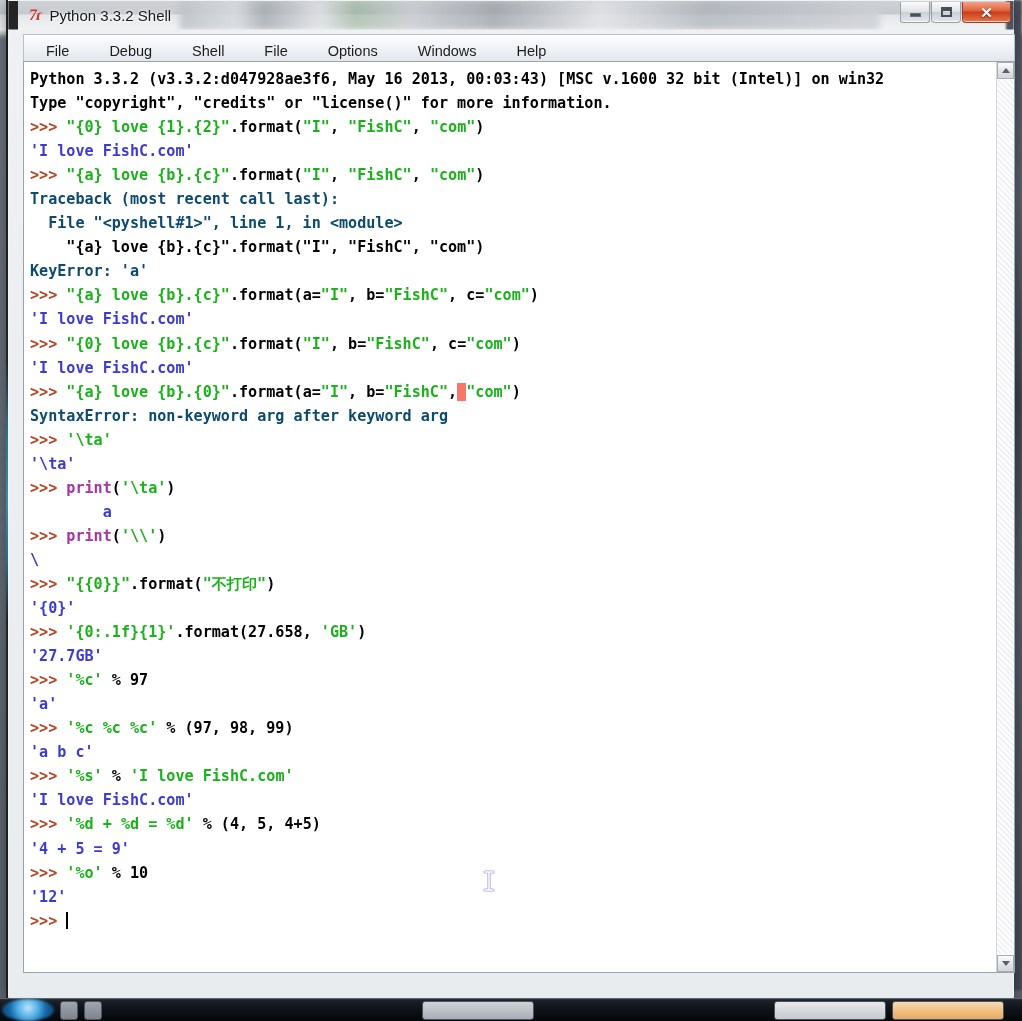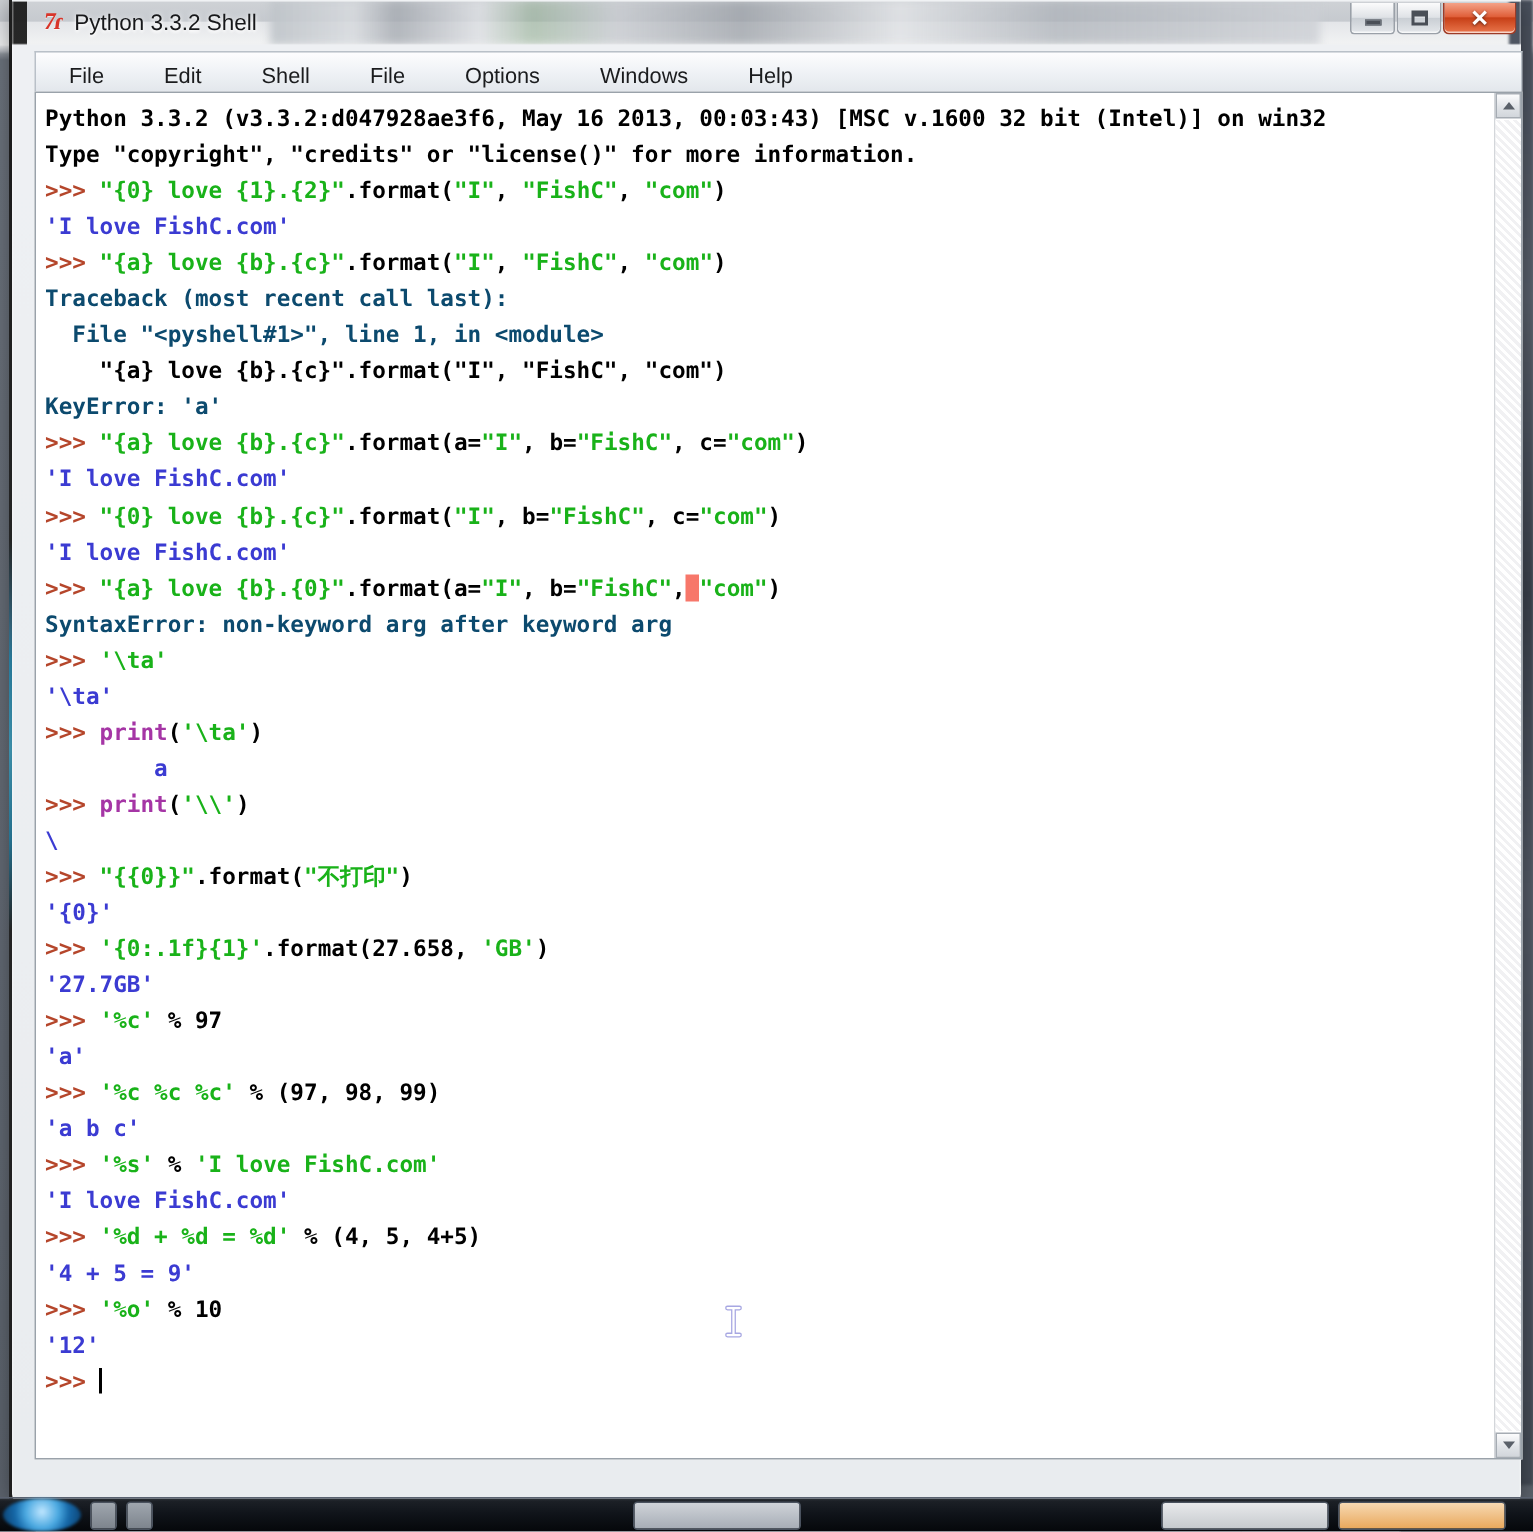--- a/index.html
+++ b/index.html
@@ -256,21 +256,21 @@
         <div class="wglyph-max"></div>
       </div>
       <div class="wbtn close">
         <span class="wglyph-close">✕</span>
       </div>
     </div>
   </div>
 
   <div id="menu-bar">
     <div class="menu-item">File</div>
-    <div class="menu-item">Edit</div>
+    <div class="menu-item">Debug</div>
     <div class="menu-item">Shell</div>
     <div class="menu-item">File</div>
     <div class="menu-item">Options</div>
     <div class="menu-item">Windows</div>
     <div class="menu-item">Help</div>
   </div>
 
   <div id="shell-frame">
     <div id="shell-text"><div class="ln"><span class="c-plain">Python 3.3.2 (v3.3.2:d047928ae3f6, May 16 2013, 00:03:43) [MSC v.1600 32 bit (Intel)] on win32</span></div><div class="ln"><span class="c-plain">Type "copyright", "credits" or "license()" for more information.</span></div><div class="ln"><span class="c-prompt">&gt;&gt;&gt; </span><span class="c-str">"{0} love {1}.{2}"</span><span class="c-plain">.format(</span><span class="c-str">"I"</span><span class="c-plain">, </span><span class="c-str">"FishC"</span><span class="c-plain">, </span><span class="c-str">"com"</span><span class="c-plain">)</span></div><div class="ln"><span class="c-out">'I love FishC.com'</span></div><div class="ln"><span class="c-prompt">&gt;&gt;&gt; </span><span class="c-str">"{a} love {b}.{c}"</span><span class="c-plain">.format(</span><span class="c-str">"I"</span><span class="c-plain">, </span><span class="c-str">"FishC"</span><span class="c-plain">, </span><span class="c-str">"com"</span><span class="c-plain">)</span></div><div class="ln"><span class="c-err">Traceback (most recent call last):</span></div><div class="ln"><span class="c-err">  File "&lt;pyshell#1&gt;", line 1, in &lt;module&gt;</span></div><div class="ln"><span class="c-plain">    "{a} love {b}.{c}".format("I", "FishC", "com")</span></div><div class="ln"><span class="c-err">KeyError: 'a'</span></div><div class="ln"><span class="c-prompt">&gt;&gt;&gt; </span><span class="c-str">"{a} love {b}.{c}"</span><span class="c-plain">.format(a=</span><span class="c-str">"I"</span><span class="c-plain">, b=</span><span class="c-str">"FishC"</span><span class="c-plain">, c=</span><span class="c-str">"com"</span><span class="c-plain">)</span></div><div class="ln"><span class="c-out">'I love FishC.com'</span></div><div class="ln"><span class="c-prompt">&gt;&gt;&gt; </span><span class="c-str">"{0} love {b}.{c}"</span><span class="c-plain">.format(</span><span class="c-str">"I"</span><span class="c-plain">, b=</span><span class="c-str">"FishC"</span><span class="c-plain">, c=</span><span class="c-str">"com"</span><span class="c-plain">)</span></div><div class="ln"><span class="c-out">'I love FishC.com'</span></div><div class="ln"><span class="c-prompt">&gt;&gt;&gt; </span><span class="c-str">"{a} love {b}.{0}"</span><span class="c-plain">.format(a=</span><span class="c-str">"I"</span><span class="c-plain">, b=</span><span class="c-str">"FishC"</span><span class="c-plain">,</span><span class="errhl">X</span><span class="c-str">"com"</span><span class="c-plain">)</span></div><div class="ln"><span class="c-err">SyntaxError: non-keyword arg after keyword arg</span></div><div class="ln"><span class="c-prompt">&gt;&gt;&gt; </span><span class="c-str">'\ta'</span></div><div class="ln"><span class="c-out">'\ta'</span></div><div class="ln"><span class="c-prompt">&gt;&gt;&gt; </span><span class="c-builtin">print</span><span class="c-plain">(</span><span class="c-str">'\ta'</span><span class="c-plain">)</span></div><div class="ln"><span class="c-out">        a</span></div><div class="ln"><span class="c-prompt">&gt;&gt;&gt; </span><span class="c-builtin">print</span><span class="c-plain">(</span><span class="c-str">'\\'</span><span class="c-plain">)</span></div><div class="ln"><span class="c-out">\</span></div><div class="ln"><span class="c-prompt">&gt;&gt;&gt; </span><span class="c-str">"{{0}}"</span><span class="c-plain">.format(</span><span class="c-str">"不打印"</span><span class="c-plain">)</span></div><div class="ln"><span class="c-out">'{0}'</span></div><div class="ln"><span class="c-prompt">&gt;&gt;&gt; </span><span class="c-str">'{0:.1f}{1}'</span><span class="c-plain">.format(27.658, </span><span class="c-str">'GB'</span><span class="c-plain">)</span></div><div class="ln"><span class="c-out">'27.7GB'</span></div><div class="ln"><span class="c-prompt">&gt;&gt;&gt; </span><span class="c-str">'%c'</span><span class="c-plain"> % 97</span></div><div class="ln"><span class="c-out">'a'</span></div><div class="ln"><span class="c-prompt">&gt;&gt;&gt; </span><span class="c-str">'%c %c %c'</span><span class="c-plain"> % (97, 98, 99)</span></div><div class="ln"><span class="c-out">'a b c'</span></div><div class="ln"><span class="c-prompt">&gt;&gt;&gt; </span><span class="c-str">'%s'</span><span class="c-plain"> % </span><span class="c-str">'I love FishC.com'</span></div><div class="ln"><span class="c-out">'I love FishC.com'</span></div><div class="ln"><span class="c-prompt">&gt;&gt;&gt; </span><span class="c-str">'%d + %d = %d'</span><span class="c-plain"> % (4, 5, 4+5)</span></div><div class="ln"><span class="c-out">'4 + 5 = 9'</span></div><div class="ln"><span class="c-prompt">&gt;&gt;&gt; </span><span class="c-str">'%o'</span><span class="c-plain"> % 10</span></div><div class="ln"><span class="c-out">'12'</span></div><div class="ln"><span class="c-prompt">&gt;&gt;&gt; </span><span class="caret"></span></div></div>
     <div id="vscroll">

